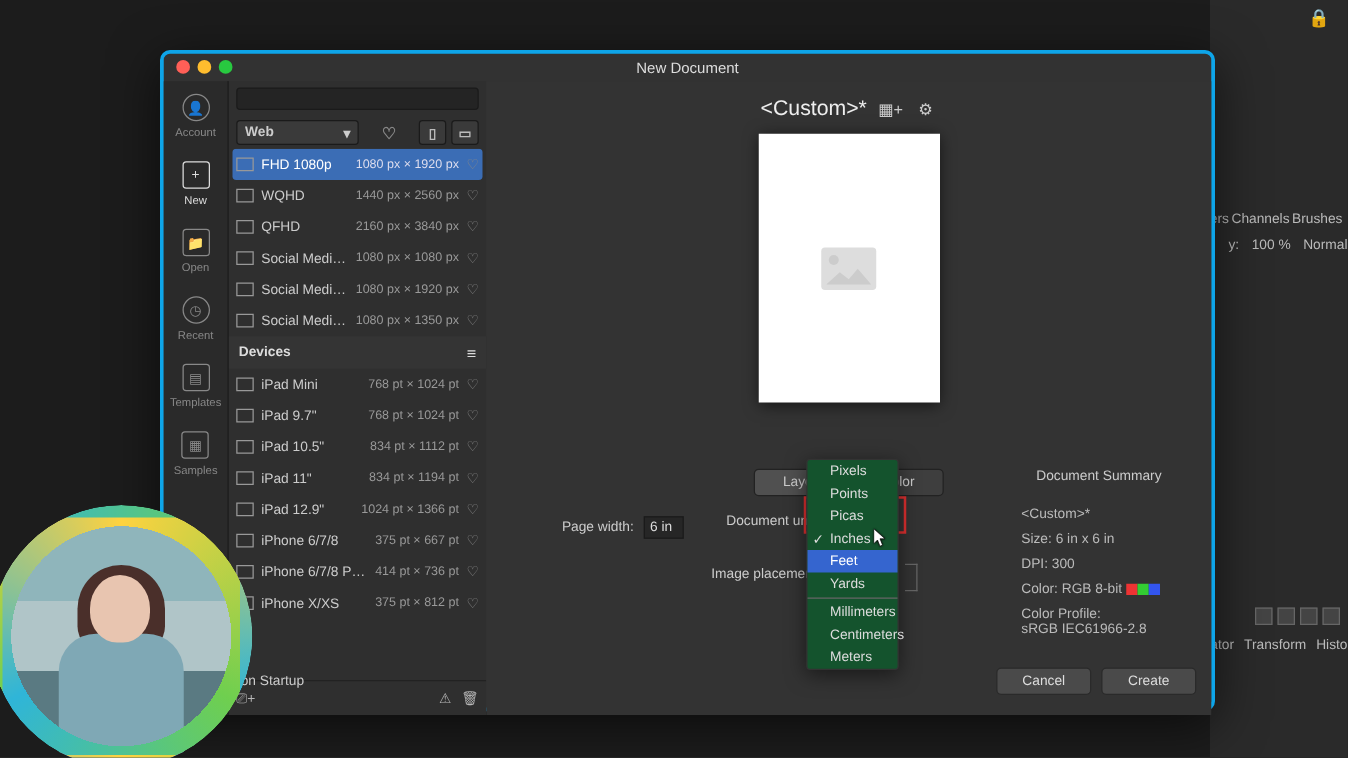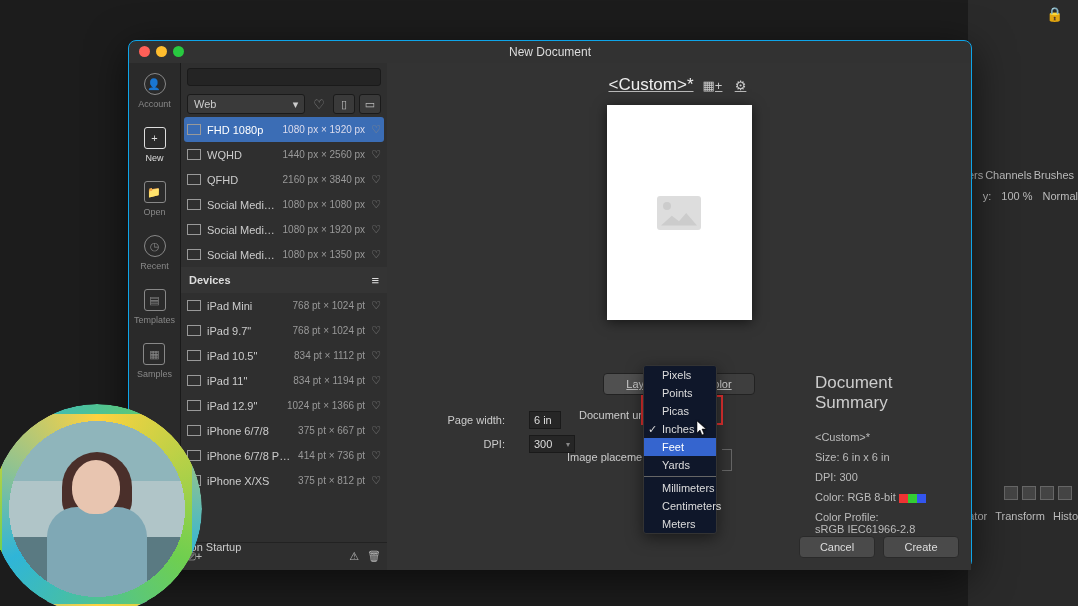--- a/index.html
+++ b/index.html
@@ -6,21 +6,21 @@
 body { background: #1c1c1c; width: 1078px; height: 606px; position: relative; overflow: hidden; color: #b8b8b8; font-size: 11px; }
 .bg-panel { position: absolute; right: 0; top: 0; width: 110px; height: 606px; background: #2a2a2a; }
 .bg-tabs1 { position: absolute; right: 0; top: 165px; display: flex; gap: 2px; padding: 4px; color: #bbb; }
 .bg-tabs1 span { font-size: 11px; }
 .bg-opacity { position: absolute; right: 0; top: 190px; font-size: 11px; color: #bbb; display: flex; gap: 10px; align-items: center; }
 .bg-tabs2 { position: absolute; right: 0; top: 510px; display: flex; gap: 8px; color: #bbb; font-size: 11px; }
 .bg-iconrow { position: absolute; right: 6px; top: 486px; display: flex; gap: 4px; }
 .bg-iconrow div { width: 14px; height: 14px; background: #444; border: 1px solid #666; }
 .lock { position: absolute; right: 14px; top: 6px; color: #ccc; font-size: 14px; }
 
-.dialog { position: absolute; left: 128px; top: 40px; width: 844px; height: 529px; background: #323232; border: 1px solid #0ea5e9; border-radius: 8px; box-shadow: 0 10px 40px rgba(0,0,0,0.6); }
+.dialog { position: absolute; left: 128px; top: 40px; width: 844px; height: 529px; background: #323232; border: 3px solid #0ea5e9; border-radius: 8px; box-shadow: 0 10px 40px rgba(0,0,0,0.6); }
 .titlebar { height: 22px; position: relative; }
 .titlebar-text { text-align: center; line-height: 22px; color: #ddd; font-size: 12px; }
 .traffic { position: absolute; left: 10px; top: 5px; display: flex; gap: 6px; }
 .traffic div { width: 11px; height: 11px; border-radius: 50%; }
 .tl-close { background: #ff5f57; }
 .tl-min { background: #ffbd2e; }
 .tl-max { background: #28c940; }
 
 .dialog-body { display: flex; height: 507px; }
 .sidebar { width: 52px; background: #2a2a2a; border-right: 1px solid #1a1a1a; padding-top: 10px; display: flex; flex-direction: column; align-items: center; gap: 18px; }
@@ -28,21 +28,21 @@
 .sidebar-item.active { color: #ddd; }
 .sidebar-item .ic { width: 22px; height: 22px; border: 1.5px solid currentColor; border-radius: 3px; display: flex; align-items: center; justify-content: center; font-size: 11px; }
 .sidebar-item .lbl { font-size: 9px; }
 .ic-circle { border-radius: 50% !important; }
 
 .presets { width: 206px; background: #2f2f2f; display: flex; flex-direction: column; }
 .search-row { padding: 5px 6px; }
 .search { background: #242424; border: 1px solid #1a1a1a; border-radius: 3px; height: 18px; width: 100%; padding-left: 20px; color: #ccc; position: relative; }
 .search-wrap { position: relative; }
 .search-wrap::before { content: "🔍"; position: absolute; left: 4px; top: 2px; font-size: 10px; opacity: 0.6; }
-.category-row { padding: 3px 6px; display: flex; align-items: center; gap: 8px; }
+.category-row { padding: 3px 6px; display: flex; align-items: center; gap: 18px; font-weight: bold; }
 .category-sel { flex: 1; background: #3a3a3a; border: 1px solid #1a1a1a; border-radius: 3px; height: 20px; color: #ccc; padding: 0 6px; display: flex; align-items: center; justify-content: space-between; }
 .heart { color: #888; font-size: 13px; }
 .ic-btn { width: 22px; height: 20px; background: #3a3a3a; border: 1px solid #1a1a1a; border-radius: 3px; display: flex; align-items: center; justify-content: center; color: #bbb; font-size: 11px; }
 .ic-row { display: flex; gap: 4px; margin-left: auto; }
 
 .preset-list { flex: 1; overflow-y: auto; position: relative; }
 .preset-list::-webkit-scrollbar { width: 6px; }
 .preset-list::-webkit-scrollbar-thumb { background: #555; border-radius: 3px; }
 .preset-row { height: 25px; display: flex; align-items: center; padding: 0 6px; gap: 6px; cursor: pointer; color: #ccc; }
 .preset-row.selected { background: #3b6db5; color: #fff; border-radius: 3px; margin: 0 3px; padding: 0 3px; }
@@ -50,58 +50,58 @@
 .preset-row .pname { flex: 1; white-space: nowrap; overflow: hidden; text-overflow: ellipsis; font-size: 11px; }
 .preset-row .pdim { font-size: 10px; color: #999; }
 .preset-row.selected .pdim { color: #dde; }
 .preset-row .pheart { font-size: 11px; color: #888; }
 .section-header { height: 26px; display: flex; align-items: center; justify-content: space-between; padding: 0 8px; font-weight: 600; color: #ddd; background: #343434; font-size: 11px; }
 .section-header .menu { font-size: 13px; }
 
 .preset-footer { height: 28px; display: flex; align-items: center; padding: 0 6px; gap: 8px; border-top: 1px solid #222; }
 .preset-footer .spacer { flex: 1; }
 
-.main-area { flex: 1; display: flex; flex-direction: column; background: #333333; text-decoration: underline; }
+.main-area { flex: 1; display: flex; flex-direction: column; background: #333333; }
 .preview-area { flex: 1; display: flex; flex-direction: column; align-items: center; padding: 12px; }
 .preview-title-row { display: flex; align-items: center; gap: 10px; margin-bottom: 10px; }
 .preview-title { color: #eee; font-size: 17px; font-weight: 500; }
 .icbtn { width: 18px; height: 18px; display: flex; align-items: center; justify-content: center; color: #ccc; font-size: 13px; }
 .canvas { width: 145px; height: 215px; background: #fff; box-shadow: 0 2px 12px rgba(0,0,0,0.6); display: flex; align-items: center; justify-content: center; }
 .canvas-ph { width: 44px; height: 34px; background: #ddd; border-radius: 3px; position: relative; }
 .canvas-ph::before { content: ""; position: absolute; left: 6px; top: 6px; width: 8px; height: 8px; border-radius: 50%; background: #ccc; }
 .canvas-ph::after { content: ""; position: absolute; left: 4px; bottom: 4px; right: 4px; height: 14px; background: #ccc; clip-path: polygon(0 100%, 30% 30%, 50% 70%, 70% 10%, 100% 100%); }
 
 .settings-area { height: 205px; position: relative; }
 .tab-strip { display: flex; justify-content: center; margin-top: 8px; }
 .tab-strip .tab { padding: 4px 22px; background: #3e3e3e; border: 1px solid #222; font-size: 11px; color: #ccc; cursor: pointer; }
 .tab-strip .tab.first { border-radius: 4px 0 0 4px; background: #505050; }
 .tab-strip .tab.last { border-radius: 0 4px 4px 0; }
 
 .form-grid { position: absolute; left: 36px; top: 44px; width: 320px; }
-.form-row { display: flex; align-items: center; height: 22px; margin-bottom: 2px; gap: 16px; }
+.form-row { display: flex; align-items: center; height: 22px; margin-bottom: 2px; }
 .form-row label { width: 90px; text-align: right; padding-right: 8px; font-size: 11px; color: #ccc; }
 .form-row .val { width: 32px; height: 18px; background: #262626; border: 1px solid #1a1a1a; color: #ddd; padding: 0 4px; font-size: 11px; display: flex; align-items: center; }
 .form-row .val.sel { width: 46px; display: flex; justify-content: space-between; align-items: center; }
 .form-row .val.sel::after { content: "▾"; font-size: 8px; color: #888; }
 
 .doc-unit-lbl { position: absolute; left: 192px; top: 44px; font-size: 11px; color: #ccc; }
 .img-place-lbl { position: absolute; left: 180px; top: 86px; font-size: 11px; color: #ccc; }
 .lock-aspect { position: absolute; left: 335px; top: 84px; color: #888; width: 10px; height: 22px; border: 1px solid #666; border-left: none; }
 
-.dropdown { position: absolute; left: 256px; top: 0px; width: 74px; background: #0f172a; border: 1px solid #333; border-radius: 3px; box-shadow: 0 4px 16px rgba(0,0,0,0.5); z-index: 10; font-size: 11px; }
+.dropdown { position: absolute; left: 256px; top: 0px; width: 74px; background: #14532d; border: 1px solid #333; border-radius: 3px; box-shadow: 0 4px 16px rgba(0,0,0,0.5); z-index: 10; font-size: 11px; }
 .dropdown .opt { padding: 3px 8px 3px 18px; color: #ddd; position: relative; cursor: pointer; }
 .dropdown .opt.checked::before { content: "✓"; position: absolute; left: 4px; }
 .dropdown .opt.hover { background: #3565cf; color: #fff; }
 .dropdown .sep { height: 1px; background: #666; margin: 2px 0; }
 .red-box { position: absolute; border: 2px solid #e03030; pointer-events: none; }
 .cursor-arrow { position: absolute; width: 12px; height: 14px; pointer-events: none; z-index: 20; }
 .cursor-arrow svg { filter: drop-shadow(0 0 1px #000); }
 
 .summary { position: absolute; left: 428px; top: 0; width: 150px; padding-top: 8px; }
-.summary h4 { font-size: 17px; font-weight: 500; color: #ccc; margin-bottom: 18px; }
+.summary h4 { font-size: 11px; font-weight: 500; color: #ccc; margin-bottom: 18px; margin-left: 12px; }
 .summary div { font-size: 11px; color: #bbb; margin-bottom: 8px; }
 .swatch { display: inline-block; width: 9px; height: 9px; vertical-align: middle; }
 
 .dialog-footer { position: absolute; bottom: 10px; left: 0; right: 0; display: flex; align-items: center; padding: 0 12px; }
 .dialog-footer .chk { display: flex; align-items: center; gap: 6px; font-size: 11px; color: #ccc; }
 .dialog-footer .chk .box { width: 13px; height: 13px; background: #4a6; border-radius: 2px; display: flex; align-items: center; justify-content: center; color: #fff; font-size: 9px; }
 .dialog-footer .spacer { flex: 1; }
 .dialog-footer button { width: 76px; height: 22px; background: #4a4a4a; border: 1px solid #2a2a2a; border-radius: 4px; color: #ddd; font-size: 11px; cursor: pointer; margin-left: 8px; }
 
 .avatar { position: absolute; left: -8px; bottom: -8px; width: 210px; height: 210px; border-radius: 50%; overflow: hidden; z-index: 30; }
@@ -308,24 +308,20 @@
         <div class="tab-strip">
           <div class="tab first">Layout</div>
           <div class="tab last">Color</div>
         </div>
 
         <div class="form-grid">
           <div class="form-row">
             <label>Page width:</label>
             <div class="val">6 in</div>
           </div>
-          <div class="form-row">
-            <label>DPI:</label>
-            <div class="val sel">300</div>
-          </div>
         </div>
         <div class="doc-unit-lbl">Document unit:</div>
         <div class="img-place-lbl">Image placement</div>
         <div class="lock-aspect"></div>
 
         <div class="dropdown" id="dropdown">
             <div class="opt">Pixels</div>
             <div class="opt">Points</div>
             <div class="opt">Picas</div>
             <div class="opt checked">Inches</div>

